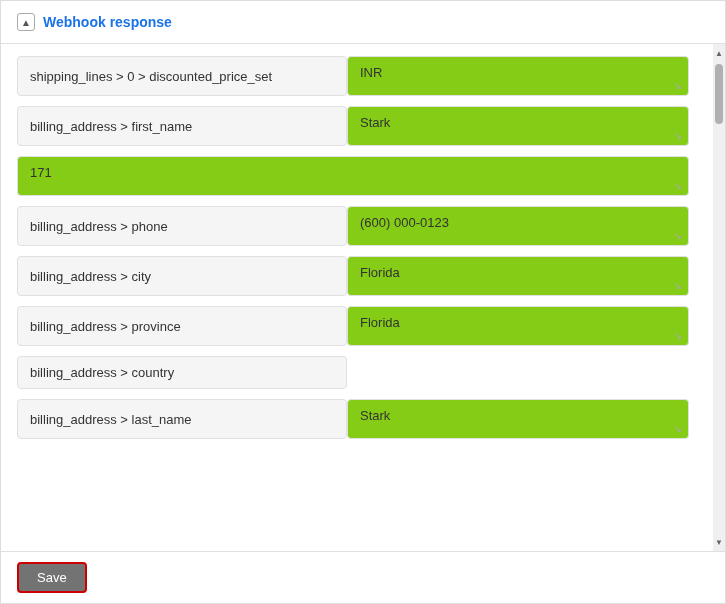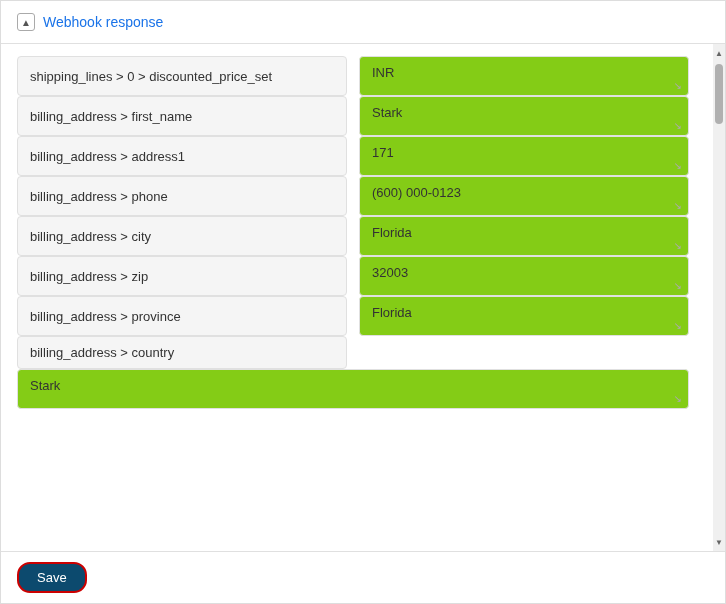--- a/index.html
+++ b/index.html
@@ -44,21 +44,21 @@
       align-items: center;
       justify-content: center;
       cursor: pointer;
       font-size: 10px;
       color: #555;
       flex-shrink: 0;
     }
 
     .header-title {
       font-size: 14px;
-      font-weight: 400;
+      font-weight: 700;
       color: #1a73e8;
     }
 
     .content-area {
       display: flex;
       flex: 1;
       overflow: hidden;
       position: relative;
     }
 
@@ -68,22 +68,21 @@
       padding: 12px 16px;
       padding-right: 24px;
     }
 
     .rows-container::-webkit-scrollbar {
       display: none;
     }
 
     .row {
       display: flex;
-      gap: 12px;
-      margin-bottom: 0;
+      margin-bottom: 10px;
       align-items: stretch;
     }
 
     .field-label {
       flex: 0 0 330px;
       background: #f5f5f5;
       border: 1px solid #e0e0e0;
       border-radius: 4px;
       padding: 8px 12px;
       color: #333;
@@ -159,24 +158,24 @@
     }
 
     .footer {
       padding: 10px 16px;
       border-top: 1px solid #e0e0e0;
       display: flex;
       align-items: center;
     }
 
     .save-button {
-      background: #0c4a6e;
+      background: #737373;
       color: #fff;
       border: 2px solid #cc0000;
-      border-radius: 13px;
+      border-radius: 4px;
       padding: 6px 18px;
       cursor: pointer;
       font-size: 13px;
       font-weight: 500;
     }
   </style>
 </head>
 <body>
 
 <div class="container">
@@ -190,43 +189,39 @@
 
     <div class="row">
           <div class="field-label">shipping_lines &gt; 0 &gt; discounted_price_set</div>
           <div class="field-value">INR</div>
         </div>
         <div class="row">
           <div class="field-label">billing_address &gt; first_name</div>
           <div class="field-value">Stark</div>
         </div>
         <div class="row">
-          <div class="field-label">billing_address &gt; address1</div>
           <div class="field-value">171</div>
         </div>
         <div class="row">
           <div class="field-label">billing_address &gt; phone</div>
           <div class="field-value">(600) 000-0123</div>
         </div>
         <div class="row">
           <div class="field-label">billing_address &gt; city</div>
           <div class="field-value">Florida</div>
         </div>
         <div class="row">
-          <div class="field-label">billing_address &gt; zip</div>
-          <div class="field-value">32003</div>
-        </div>
-        <div class="row">
           <div class="field-label">billing_address &gt; province</div>
           <div class="field-value">Florida</div>
         </div>
         <div class="row">
           <div class="field-label">billing_address &gt; country</div>
         </div>
         <div class="row">
+          <div class="field-label">billing_address &gt; last_name</div>
           <div class="field-value">Stark</div>
         </div>
       </div>
     <div class="scrollbar-track">
       <div class="scrollbar-up">▲</div>
       <div class="scrollbar-thumb"></div>
       <div class="scrollbar-down">▼</div>
     </div>
   </div>
 

